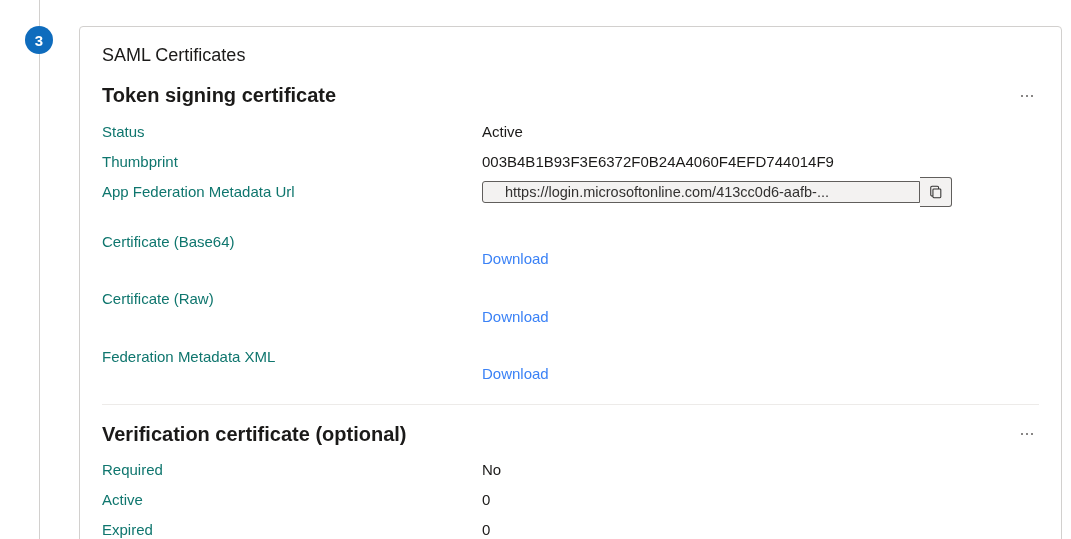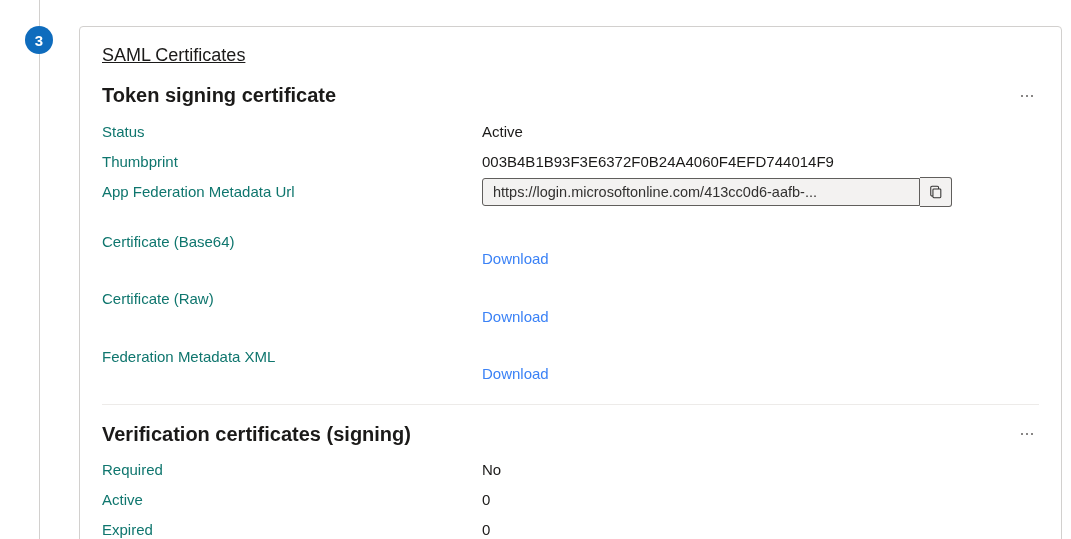--- a/index.html
+++ b/index.html
@@ -43,21 +43,20 @@
       border: 1px solid #d2d0ce;
       border-radius: 4px;
       background: #ffffff;
       padding: 18px 22px 22px 22px;
     }
     .card-title {
       font-size: 18px;
       font-weight: 400;
       color: #1b1a19;
       margin-bottom: 18px;
-      text-decoration: underline;
     }
     .section-header {
       display: flex;
       justify-content: space-between;
       align-items: center;
       margin-bottom: 10px;
     }
     .section-title {
       font-size: 20px;
       font-weight: 700;
@@ -98,25 +97,25 @@
       font-size: 15px;
       margin-top: 35px;
     }
     .url-field-wrap {
       display: flex;
       align-items: center;
       width: 470px;
     }
     .url-field {
       flex: 1;
-      height: 28px;
+      height: 22px;
       border: 1px solid #605e5c;
       border-radius: 3px 0 0 3px;
       background: #f3f2f1;
-      padding: 0 10px;
+      padding: 0 22px;
       font-size: 14.5px;
       color: #323130;
       font-family: inherit;
       overflow: hidden;
       white-space: nowrap;
       text-overflow: ellipsis;
     }
     .copy-btn {
       width: 32px;
       height: 30px;
@@ -189,21 +188,21 @@
     <div class="link">Download</div>
   </div>
   <div class="row">
     <div class="label">Federation Metadata XML</div>
     <div class="link">Download</div>
   </div>
 
   <div class="divider"></div>
 
   <div class="section-header">
-    <div class="section-title">Verification certificates (signing)</div>
+    <div class="section-title">Verification certificate (optional)</div>
     <div class="more-btn">
       <span class="dot"></span>
       <span class="dot"></span>
       <span class="dot"></span>
     </div>
   </div>
 
   <div class="row">
     <div class="label">Required</div>
     <div class="value">No</div>

